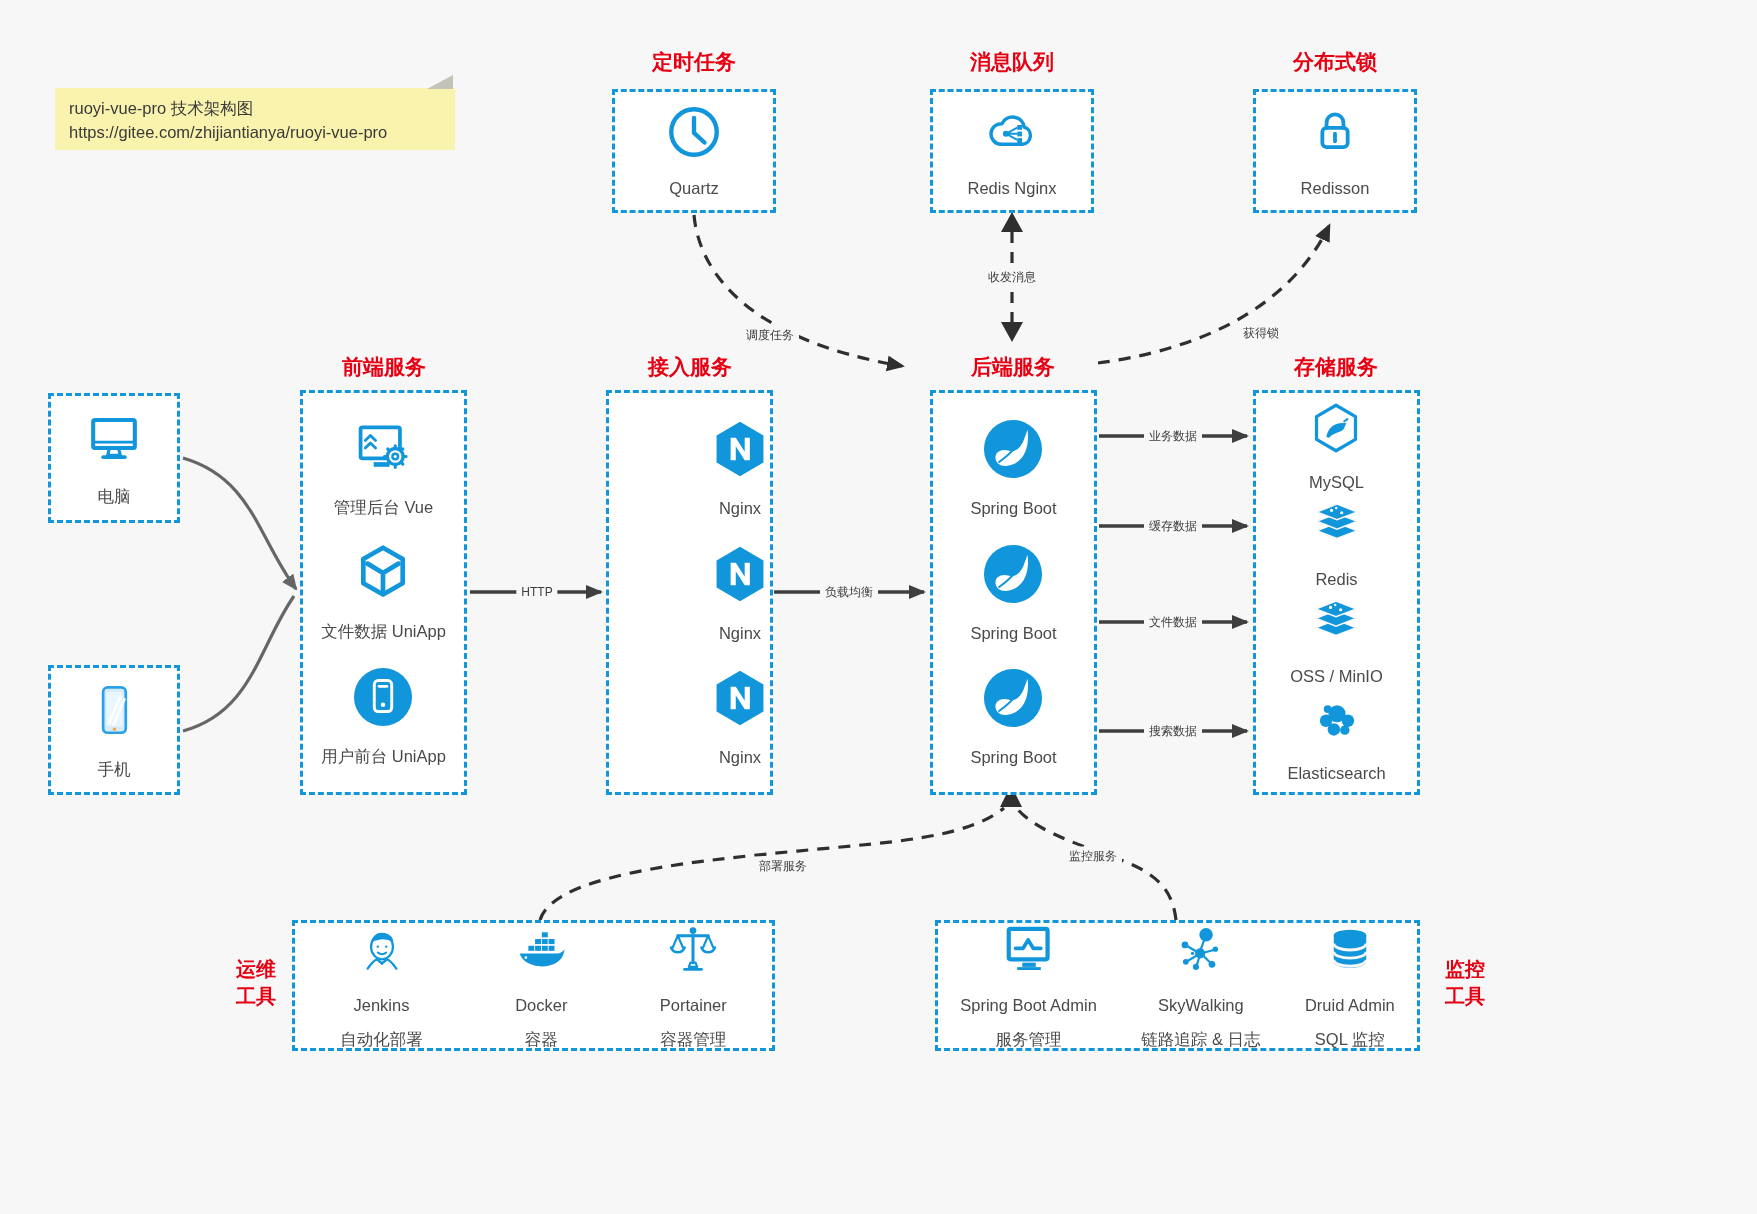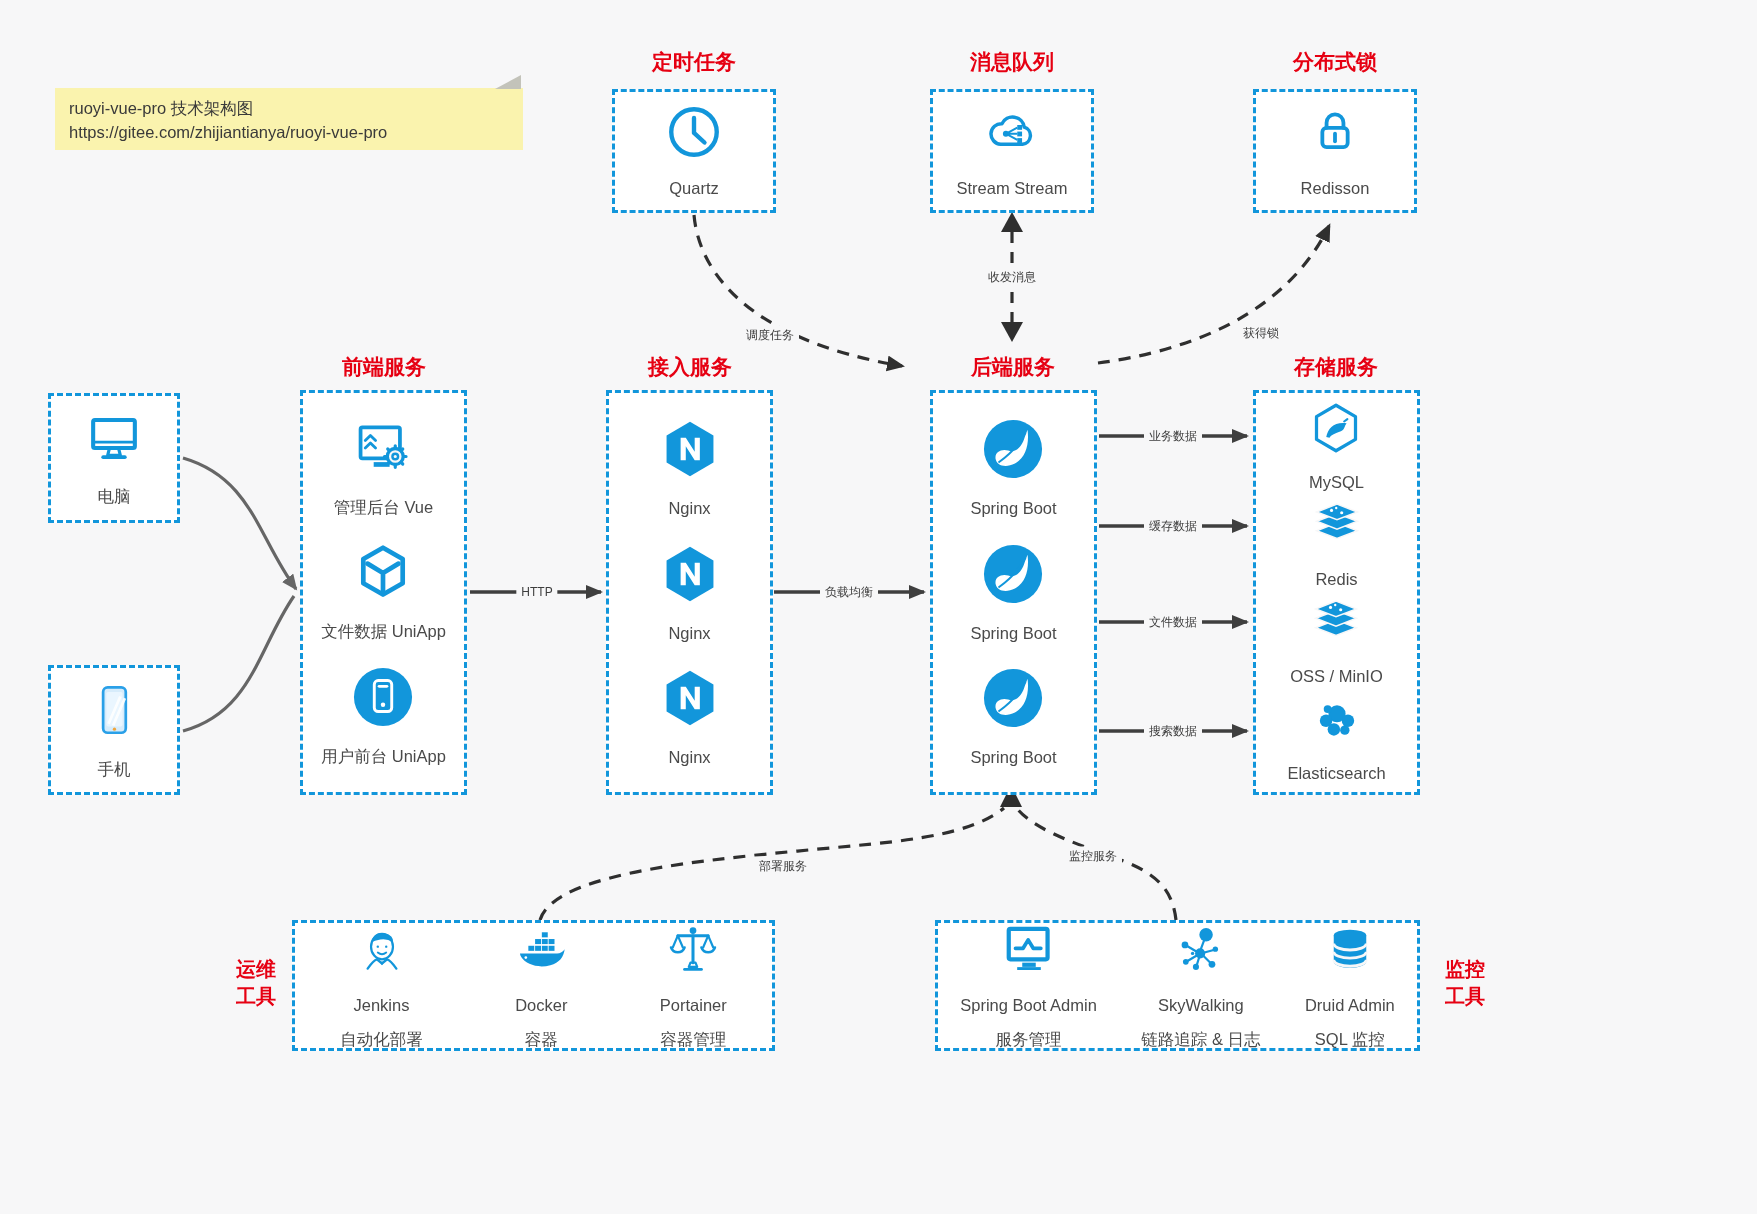--- a/index.html
+++ b/index.html
@@ -13,21 +13,21 @@
   .canvas{position:relative;width:1757px;height:1214px;background:var(--bg);overflow:hidden;}
   svg.edges{position:absolute;left:0;top:0;z-index:1;pointer-events:none;}
   .box{position:absolute;background:#fff;border:3px dashed var(--accent);box-sizing:border-box;z-index:2;}
   .col-title{position:absolute;z-index:3;color:var(--red);font-size:21px;font-weight:bold;white-space:nowrap;transform:translateX(-50%);}
   .node{display:flex;flex-direction:column;align-items:center;gap:19px;}
   .node-label{font-size:16.5px;color:var(--ink);white-space:nowrap;line-height:1.15;text-align:center;}
   .vbox{display:flex;flex-direction:column;align-items:center;justify-content:space-evenly;}
   .hbox{display:flex;flex-direction:row;align-items:center;justify-content:space-around;}
   .edge-label{position:absolute;z-index:3;background:var(--bg);color:#3d3d3d;font-size:12px;padding:1px 5px;white-space:nowrap;transform:translate(-50%,-50%);}
   .side-label{position:absolute;z-index:3;color:var(--red);font-size:20px;font-weight:bold;line-height:1.35;text-align:center;width:56px;}
-  .note{position:absolute;left:55px;top:88px;width:468px;height:62px;background:#faf3ae;z-index:2;box-sizing:border-box;padding:9px 14px;font-size:16.5px;line-height:1.45;color:#3a3a3a;}
+  .note{position:absolute;left:55px;top:88px;width:400px;height:62px;background:#faf3ae;z-index:2;box-sizing:border-box;padding:9px 14px;font-size:16.5px;line-height:1.45;color:#3a3a3a;}
   .note-fold{position:absolute;right:2px;top:-13px;width:26px;height:14px;background:#c3c3ba;clip-path:polygon(0 100%,100% 100%,100% 0);}
   .icon{display:block;}
   .icon svg{display:block;}
 </style>
 </head>
 <body>
 
 <div class="canvas">
 
   <svg class="edges" width="1757" height="1214" viewBox="0 0 1757 1214">
@@ -90,21 +90,21 @@
       <span class="icon">
         <svg width="58" height="56" viewBox="0 0 64 64">
           <path d="M19 46 H44 A10 10 0 0 0 46 26.5 A13.5 13.5 0 0 0 20.5 22.5 A11.5 11.5 0 0 0 19 46 Z" fill="none" stroke="#1296db" stroke-width="4" stroke-linejoin="round"></path>
           <circle cx="25" cy="34" r="3.4" fill="#1296db"></circle>
           <path d="M27 33 L38 27 M28 34 H38 M27 35 L38 41" stroke="#1296db" stroke-width="2.2"></path>
           <rect x="38" y="24" width="5.5" height="5.5" fill="#1296db"></rect>
           <rect x="38" y="31.5" width="5.5" height="5.5" fill="#1296db"></rect>
           <rect x="38" y="39" width="5.5" height="5.5" fill="#1296db"></rect>
         </svg>
       </span>
-      <span class="node-label">Stream Stream</span>
+      <span class="node-label">Redis Nginx</span>
     </div>
   </div>
 
   <div class="box vbox" style="left:1253px;top:89px;width:164px;height:124px;">
     <div class="node">
       <span class="icon">
         <svg width="54" height="56" viewBox="0 0 64 64">
           <path d="M22 27 V21 a10 10 0 0 1 20 0 V27" fill="none" stroke="#1296db" stroke-width="4.5" stroke-linecap="round"></path>
           <rect x="17" y="27" width="30" height="23" rx="5" fill="none" stroke="#1296db" stroke-width="4.5"></rect>
           <path d="M32 34 V43" stroke="#1296db" stroke-width="4.5" stroke-linecap="round"></path>
@@ -182,21 +182,21 @@
           <circle cx="32" cy="32" r="30" fill="#1296db"></circle>
           <rect x="23" y="15" width="18" height="32" rx="4" fill="none" stroke="#ffffff" stroke-width="3"></rect>
           <path d="M28 21 H36" stroke="#ffffff" stroke-width="3" stroke-linecap="round"></path>
           <circle cx="32" cy="40" r="2.3" fill="#ffffff"></circle>
         </svg>
       </span>
       <span class="node-label">用户前台 UniApp</span>
     </div>
   </div>
 
-  <div class="box vbox" style="left:606px;top:390px;width:167px;height:405px;">
+  <div class="box vbox" style="left:606px;top:390px;width:167px;height:405px;align-items:flex-end;">
     <div class="node">
       <span class="icon">
         <svg width="60" height="62" viewBox="0 0 64 64">
           <polygon points="32,3 57,17.5 57,46.5 32,61 7,46.5 7,17.5" fill="#1296db"></polygon>
           <path d="M22 44 V20 h5.5 L37 35 V20 h5.5 v24 H37 L27.5 29 v15 Z" fill="#ffffff"></path>
         </svg>
       </span>
       <span class="node-label">Nginx</span>
     </div>
     <div class="node">

